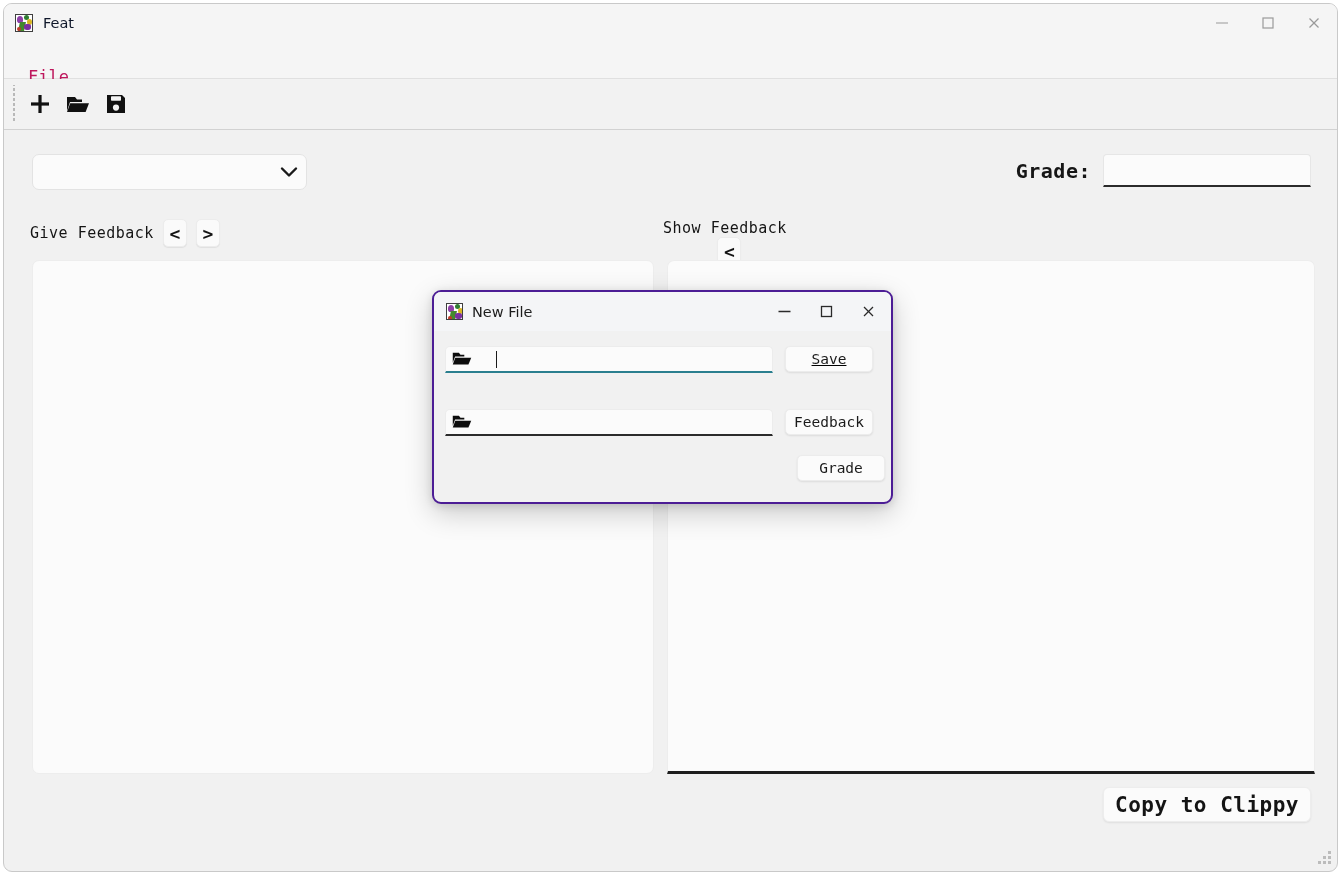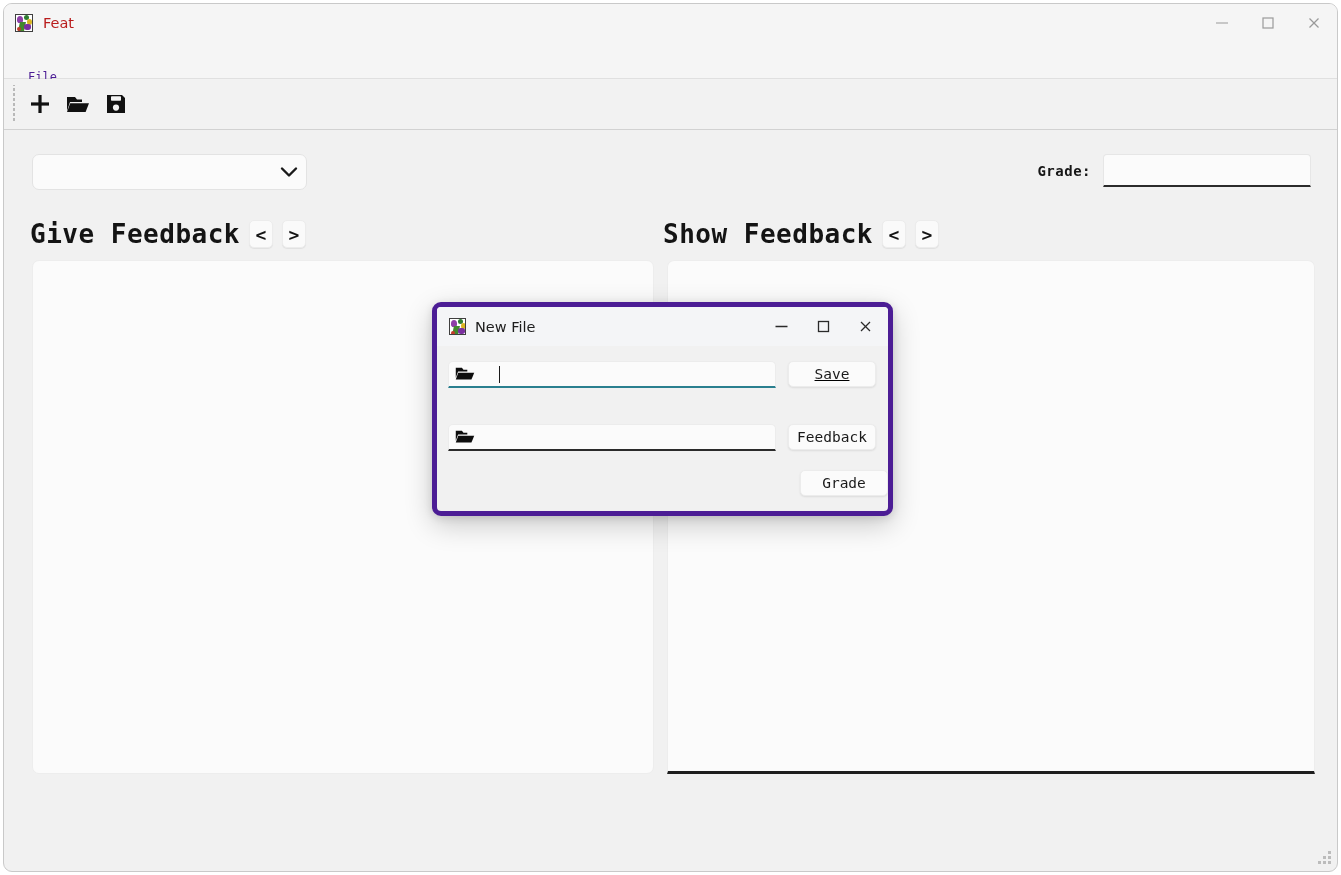--- a/index.html
+++ b/index.html
@@ -55,21 +55,21 @@
   .ic-a { left: 1px; top: 1px; width: 6px; height: 7px; background: #8e3fa8; border-radius: 50% 50% 40% 40%; }
   .ic-b { left: 8px; top: 0px; width: 5px; height: 5px; background: #2f7d32; border-radius: 50%; }
   .ic-c { left: 11px; top: 4px; width: 5px; height: 6px; background: #d9b521; border-radius: 50%; }
   .ic-d { left: 3px; top: 7px; width: 6px; height: 9px; background: #43892f; transform: skewX(-12deg); }
   .ic-e { left: 8px; top: 9px; width: 7px; height: 6px; background: #7b2fa0; border-radius: 40%; }
   .ic-f { left: 1px; top: 12px; width: 4px; height: 4px; background: #c23a2a; border-radius: 50%; }
 
   #app-title {
     margin-left: 10px;
     font-size: 14.5px;
-    color: #b91c1c;
+    color: #0f172a;
     font-family: "DejaVu Sans", sans-serif;
   }
   .winbtns {
     position: absolute;
     right: 0; top: 0;
     height: 38px;
     display: flex;
     align-items: center;
   }
   .winbtn {
@@ -88,22 +88,22 @@
     width: 100%;
     height: 36px;
     background: #f5f5f5;
     border-bottom: 1px solid #e0e0e0;
     display: flex;
     align-items: center;
   }
   .menu-item {
     margin-left: 24px;
     font-family: "DejaVu Sans Mono", monospace;
-    font-size: 12px;
-    color: #4c1d95;
+    font-size: 17px;
+    color: #be185d;
     margin-top: 33px;
   }
 
   
   #toolbar {
     position: absolute;
     left: 0; top: 75px;
     width: 100%;
     height: 50px;
     background: #f2f2f2;
@@ -163,21 +163,21 @@
 
   #grade-row {
     position: absolute;
     right: 26px;
     top: 150px;
     display: flex;
     align-items: center;
   }
   #grade-label {
     font-family: "DejaVu Sans Mono", monospace;
-    font-size: 14px;
+    font-size: 20px;
     font-weight: bold;
     color: #161616;
     letter-spacing: 0.5px;
     margin-right: 12px;
   }
   #grade-input {
     width: 208px;
     height: 33px;
     background: #fbfbfb;
     border: 1px solid #e6e6e6;
@@ -191,25 +191,25 @@
     outline: none;
   }
 
   
   .section-header {
     position: absolute;
     display: flex;
     align-items: center;
   }
   #give-header { left: 26px; top: 215px; }
-  #show-header { left: 659px; top: 215px; }
+  #show-header { left: 659px; top: 215px; flex-direction: column; }
   .section-title {
     font-family: "DejaVu Sans Mono", monospace;
-    font-size: 26px;
-    font-weight: bold;
+    font-size: 15px;
+    font-weight: normal;
     color: #141414;
     letter-spacing: 0.5px;
     white-space: nowrap;
   }
   .navbtn {
     width: 24px;
     height: 28px;
     margin-left: 9px;
     background: #fafafa;
     border: 1px solid #ececec;
@@ -294,26 +294,25 @@
   }
 
   
   #modal {
     position: absolute;
     left: 428px;
     top: 286px;
     width: 461px;
     height: 214px;
     background: #f1f1f1;
-    border: 5px solid #4c1d95;
+    border: 2px solid #4c1d95;
     border-radius: 9px;
     box-shadow: 0 9px 28px rgba(0,0,0,0.20), 0 2px 8px rgba(0,0,0,0.12);
     box-sizing: border-box;
     overflow: hidden;
-    margin-top: 12px;
   }
   #modal-titlebar {
     position: absolute;
     left: 0; top: 0;
     width: 100%;
     height: 39px;
     background: #f4f5f7;
     display: flex;
     align-items: center;
   }
@@ -517,20 +516,21 @@
 
   <div class="section-header" id="show-header">
     <span class="section-title">Show Feedback</span>
     <span class="navbtn">&lt;</span>
     <span class="navbtn">&gt;</span>
   </div>
 
   <textarea class="text-panel" id="give-panel" style=""></textarea>
   <textarea class="text-panel" id="show-panel" style=""></textarea>
 
+  <div id="copy-btn">Copy to Clippy</div>
 
   <div id="resize-grip">
     <i style="left:11px;top:0;"></i>
     <i style="left:6px;top:5px;"></i>
       <i style="left:11px;top:5px;"></i>
     <i style="left:1px;top:10px;"></i>
       <i style="left:6px;top:10px;"></i>
       <i style="left:11px;top:10px;"></i>
   </div>
 

